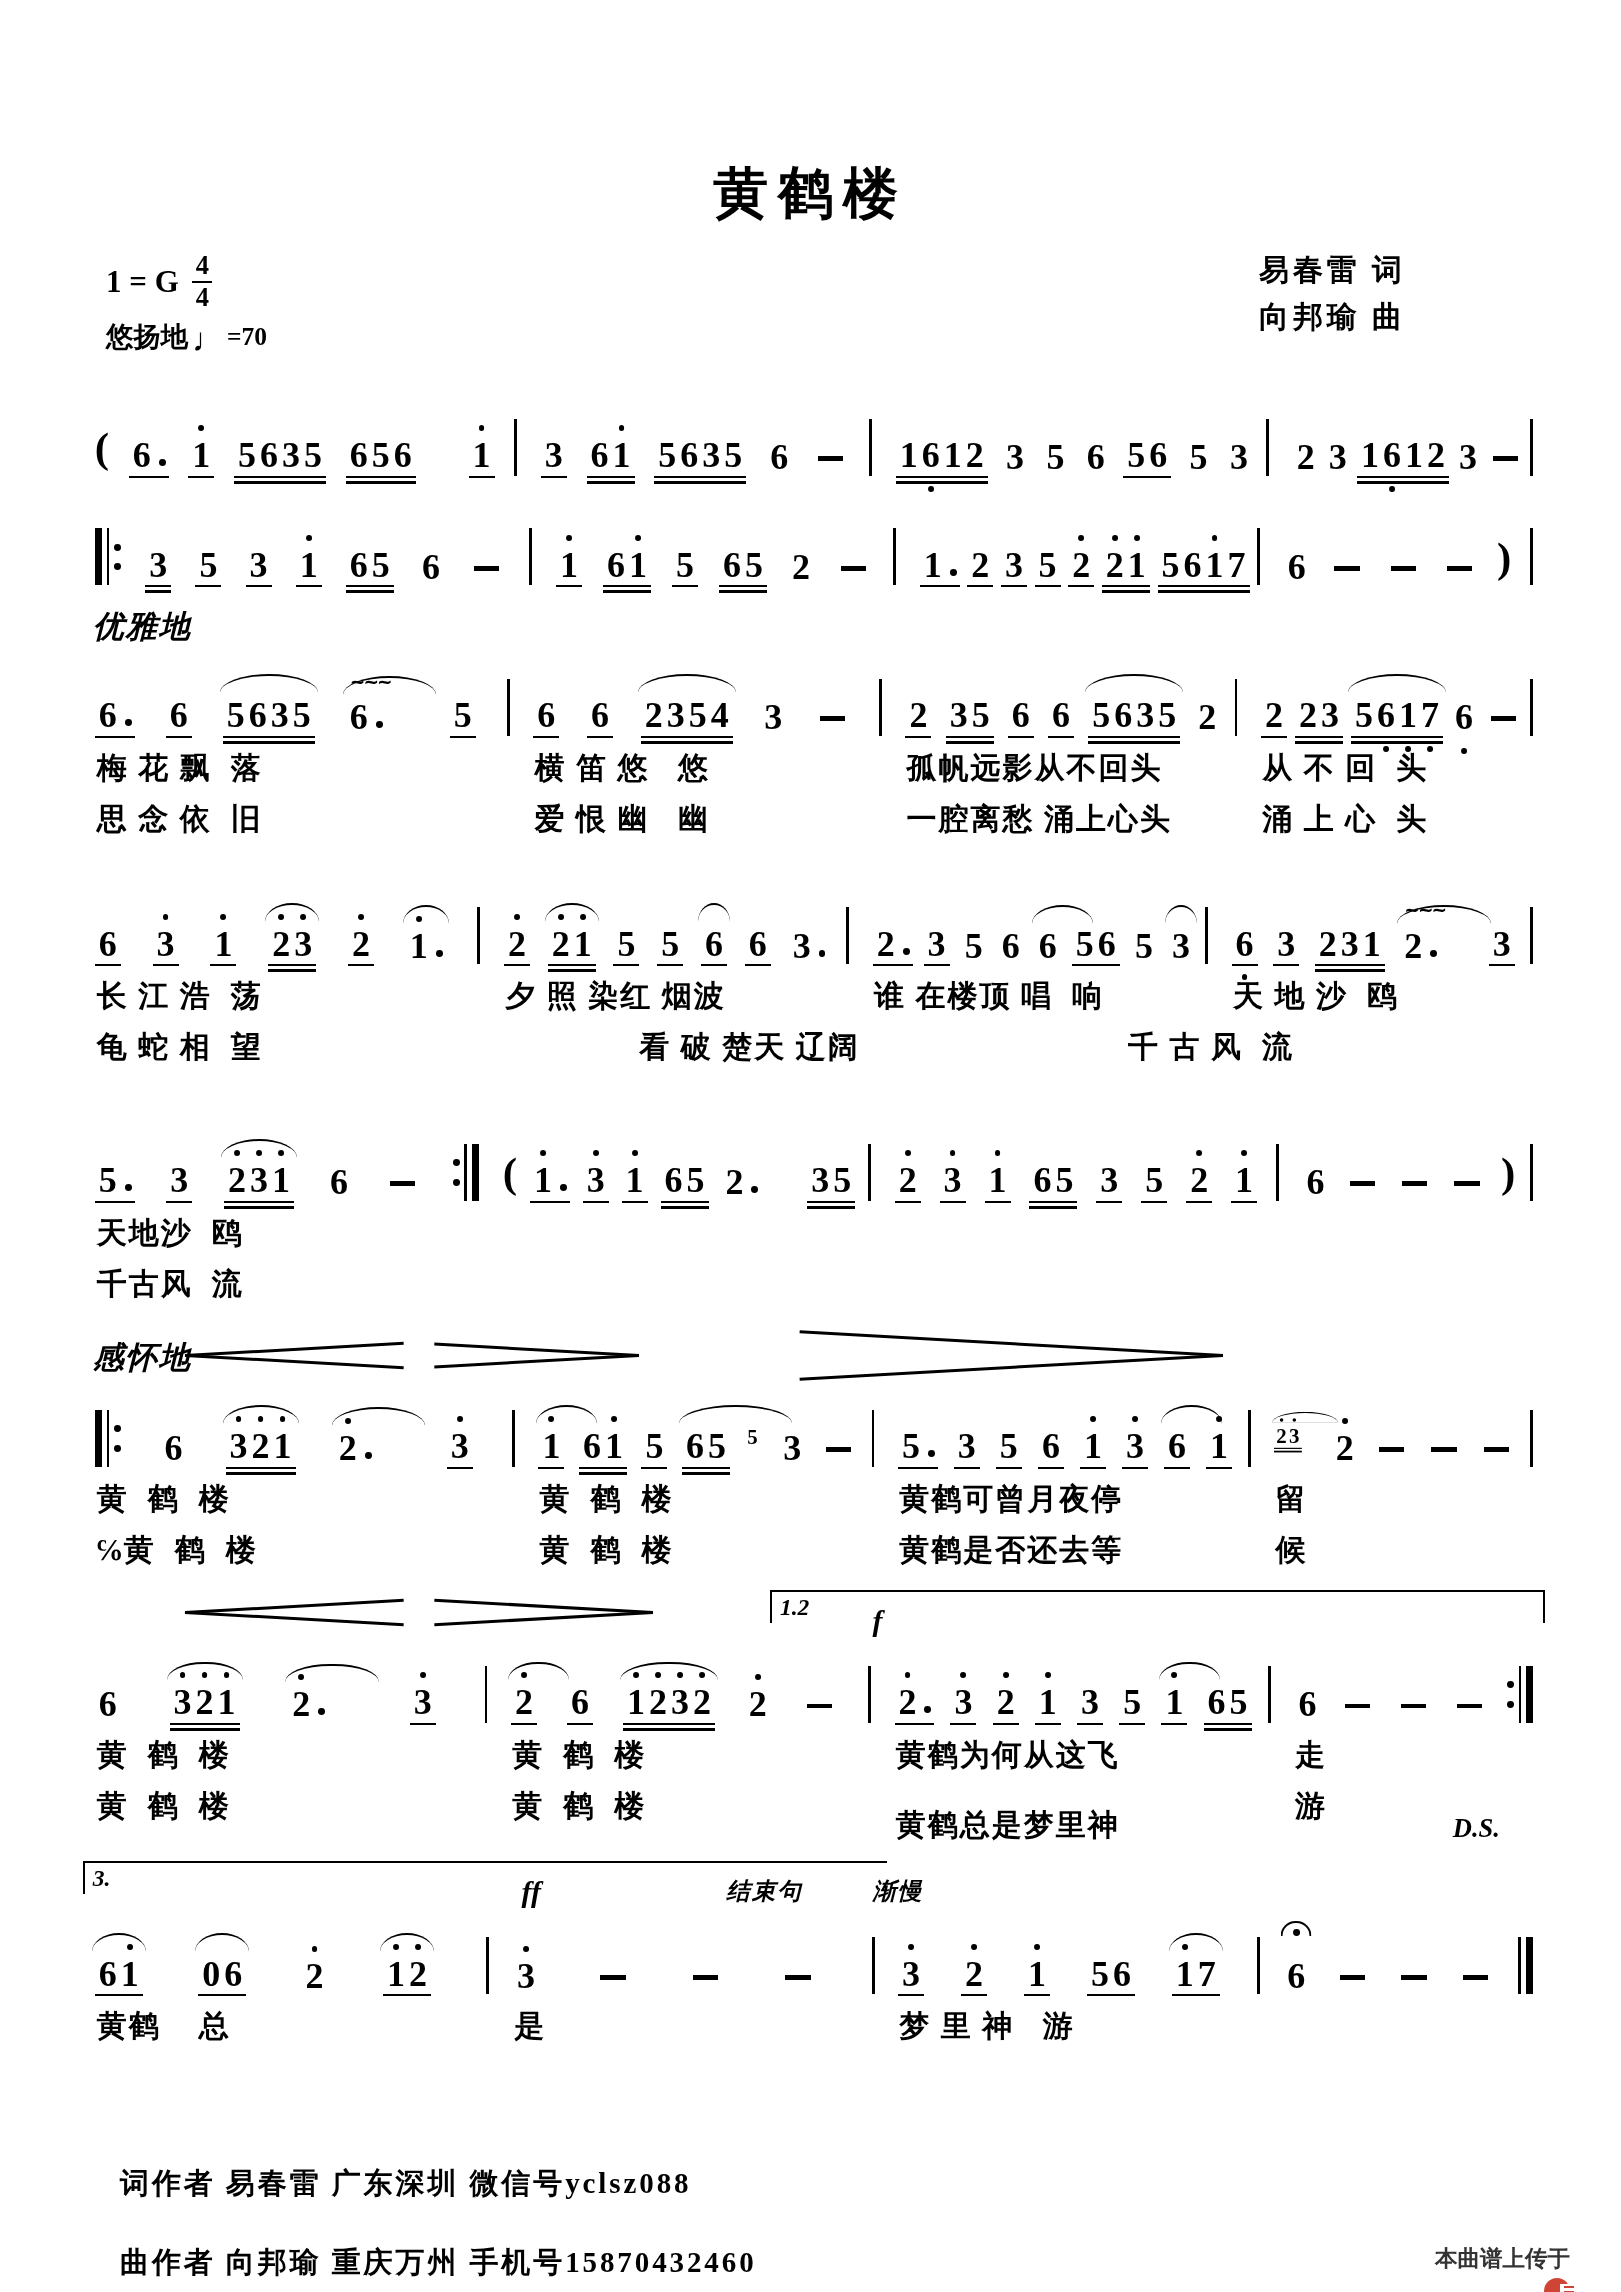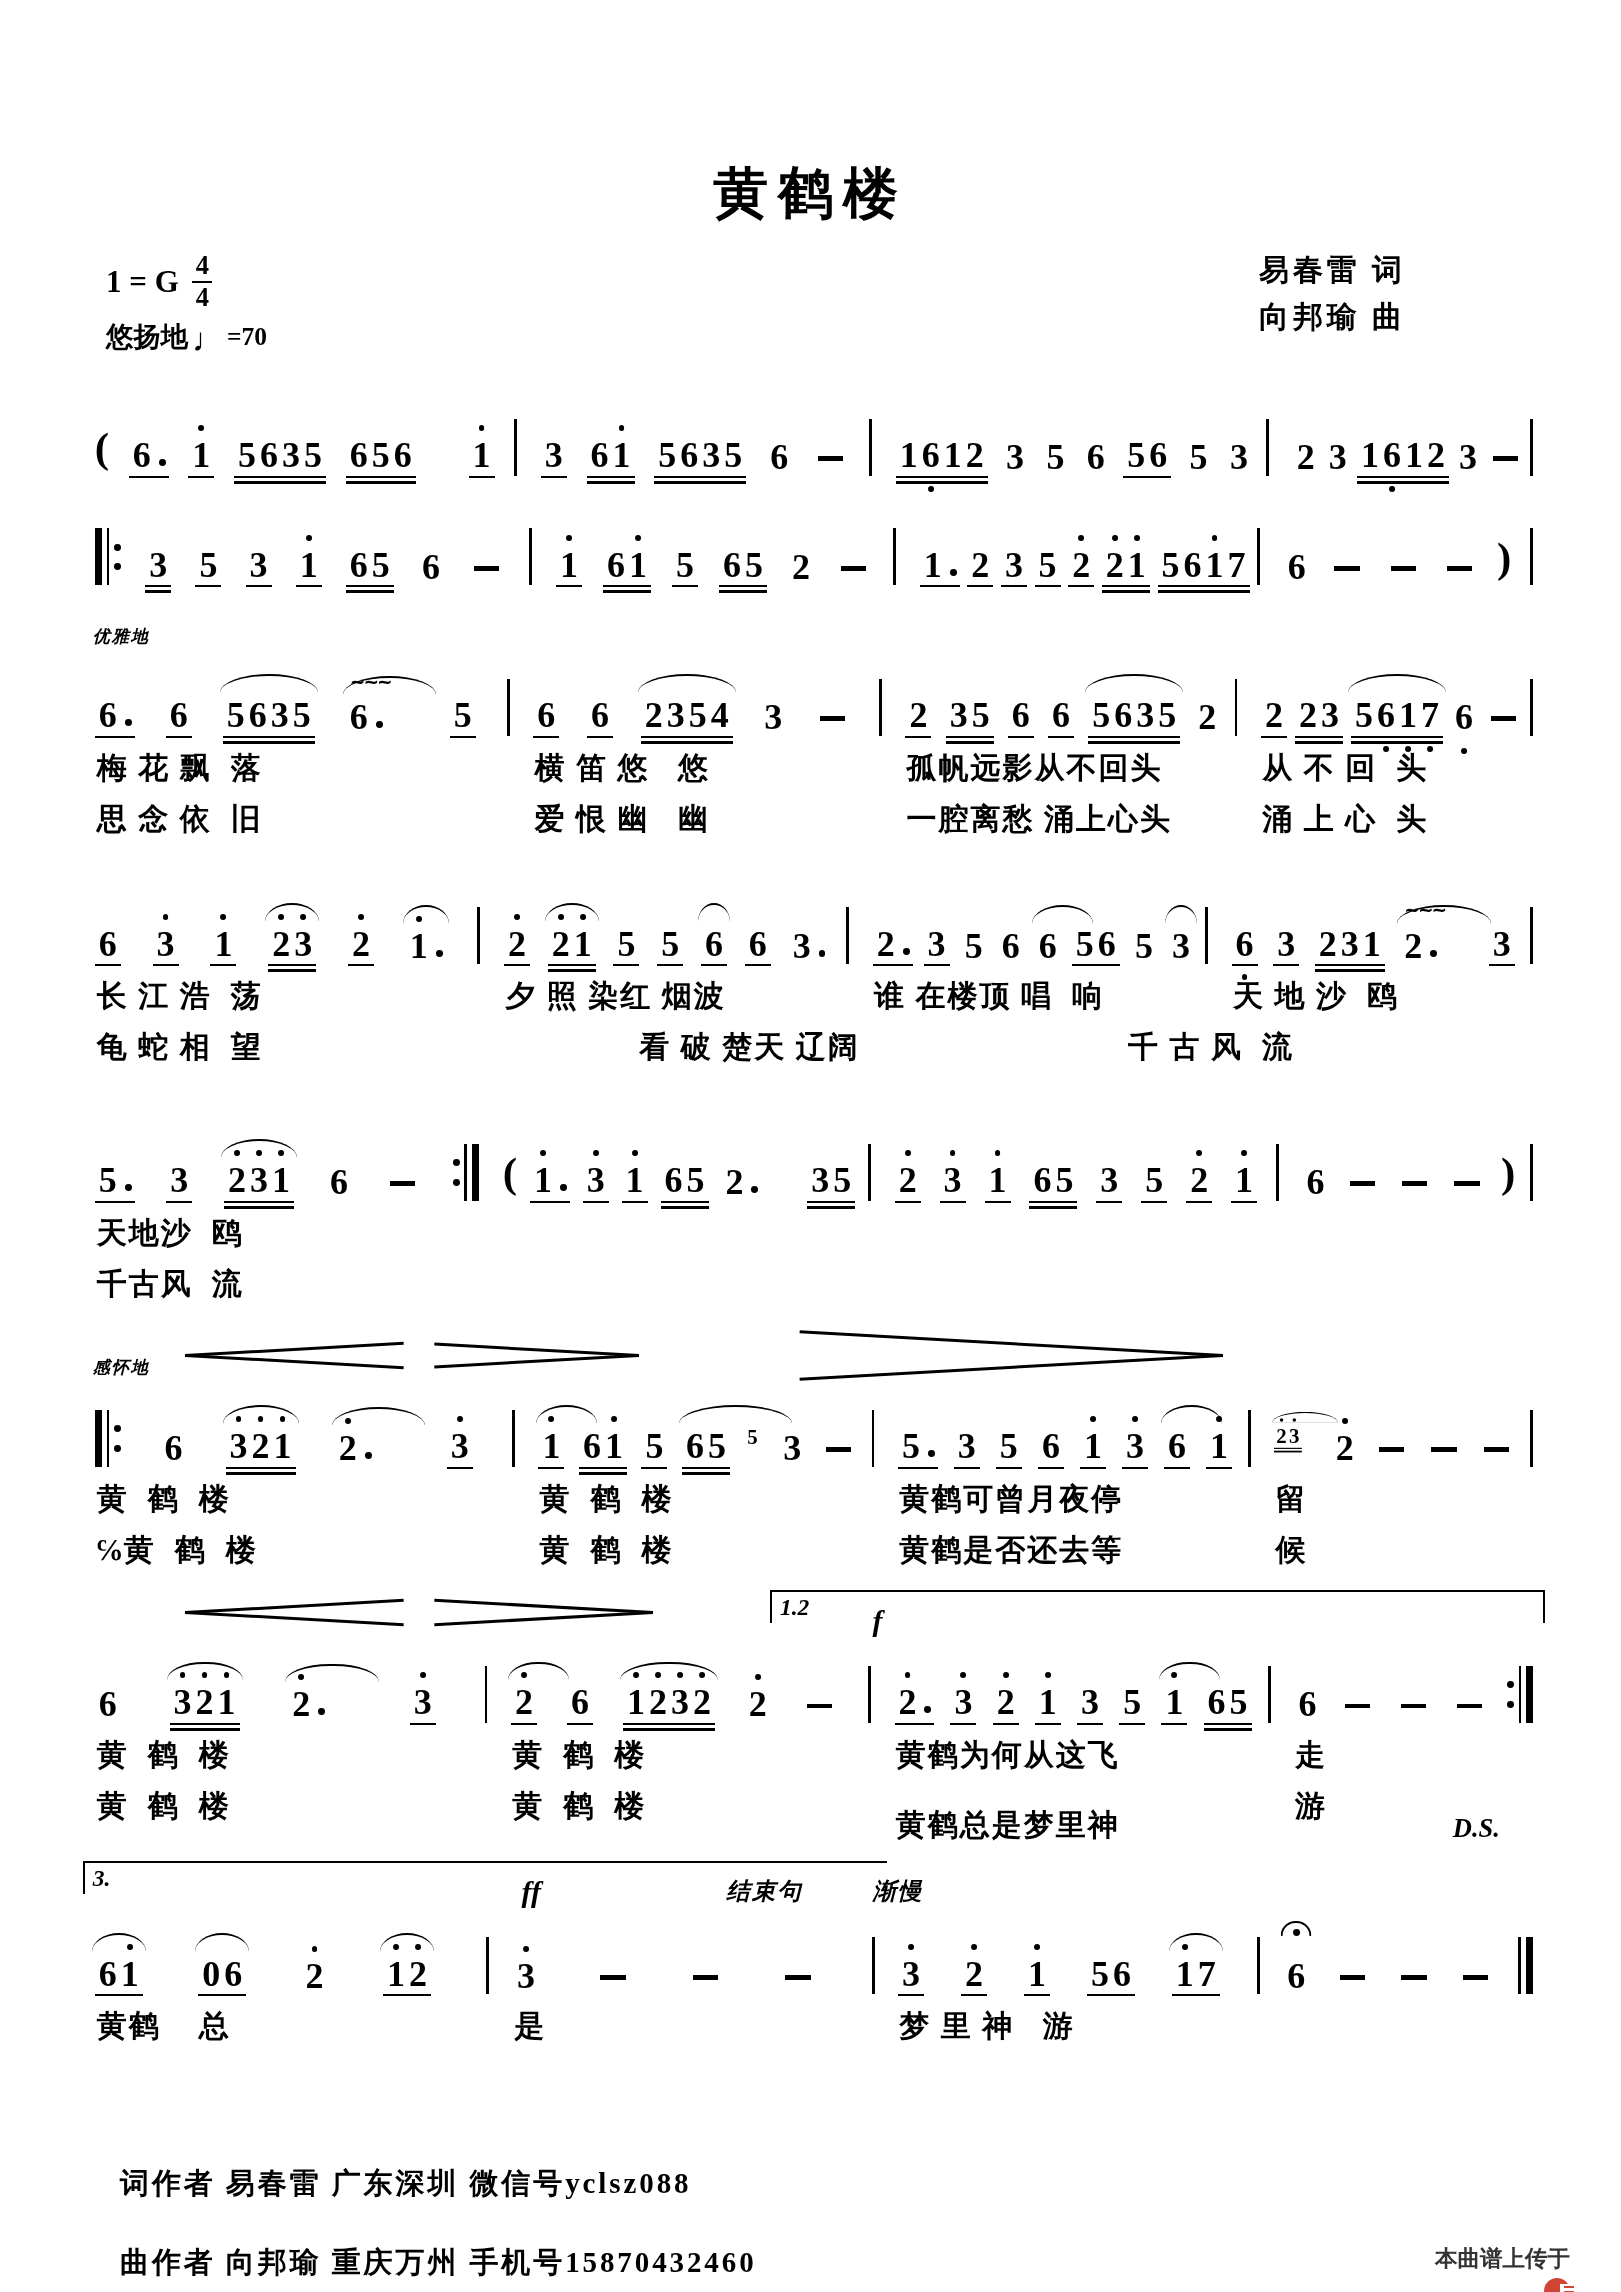--- a/index.html
+++ b/index.html
@@ -19,21 +19,21 @@
   .frac .fline{width:19.6px;height:2.9px;background:#000;margin:2px 0;}
   .temporow{position:absolute;left:106px;top:316px;font-size:27.4px;font-weight:bold;
             display:flex;align-items:center;}
   .tnote{font-size:33px;margin:5.9px 2px 0 3.9px;}
   .tval{font-size:25.5px;}
 
   
   #score{position:absolute;top:384px;left:83px;width:1462px;}
   .system{position:relative;}
   .deco{position:relative;}
-  .slabel{position:absolute;left:9.8px;bottom:0;font-size:17px;font-weight:bold;
+  .slabel{position:absolute;left:9.8px;bottom:0;font-size:31px;font-weight:bold;
           font-style:italic;letter-spacing:2px;}
   .hp{position:absolute;top:11.8px;height:25.5px;}
   .hp i{position:absolute;left:0;top:50%;width:100%;height:2.9px;margin-top:-2px;background:#000;display:block;}
   .hp.c i{transform-origin:left center;}
   .hp.d i{transform-origin:right center;}
   .hp i.up{transform:rotate(-3.2deg);}
   .hp i.dn{transform:rotate(3.2deg);}
   .volta{position:absolute;top:2px;height:33px;border-top:2.9px solid #000;
          border-left:2.9px solid #000;box-sizing:border-box;}
   .volta.rt{border-right:2.9px solid #000;padding-left:21px;}

